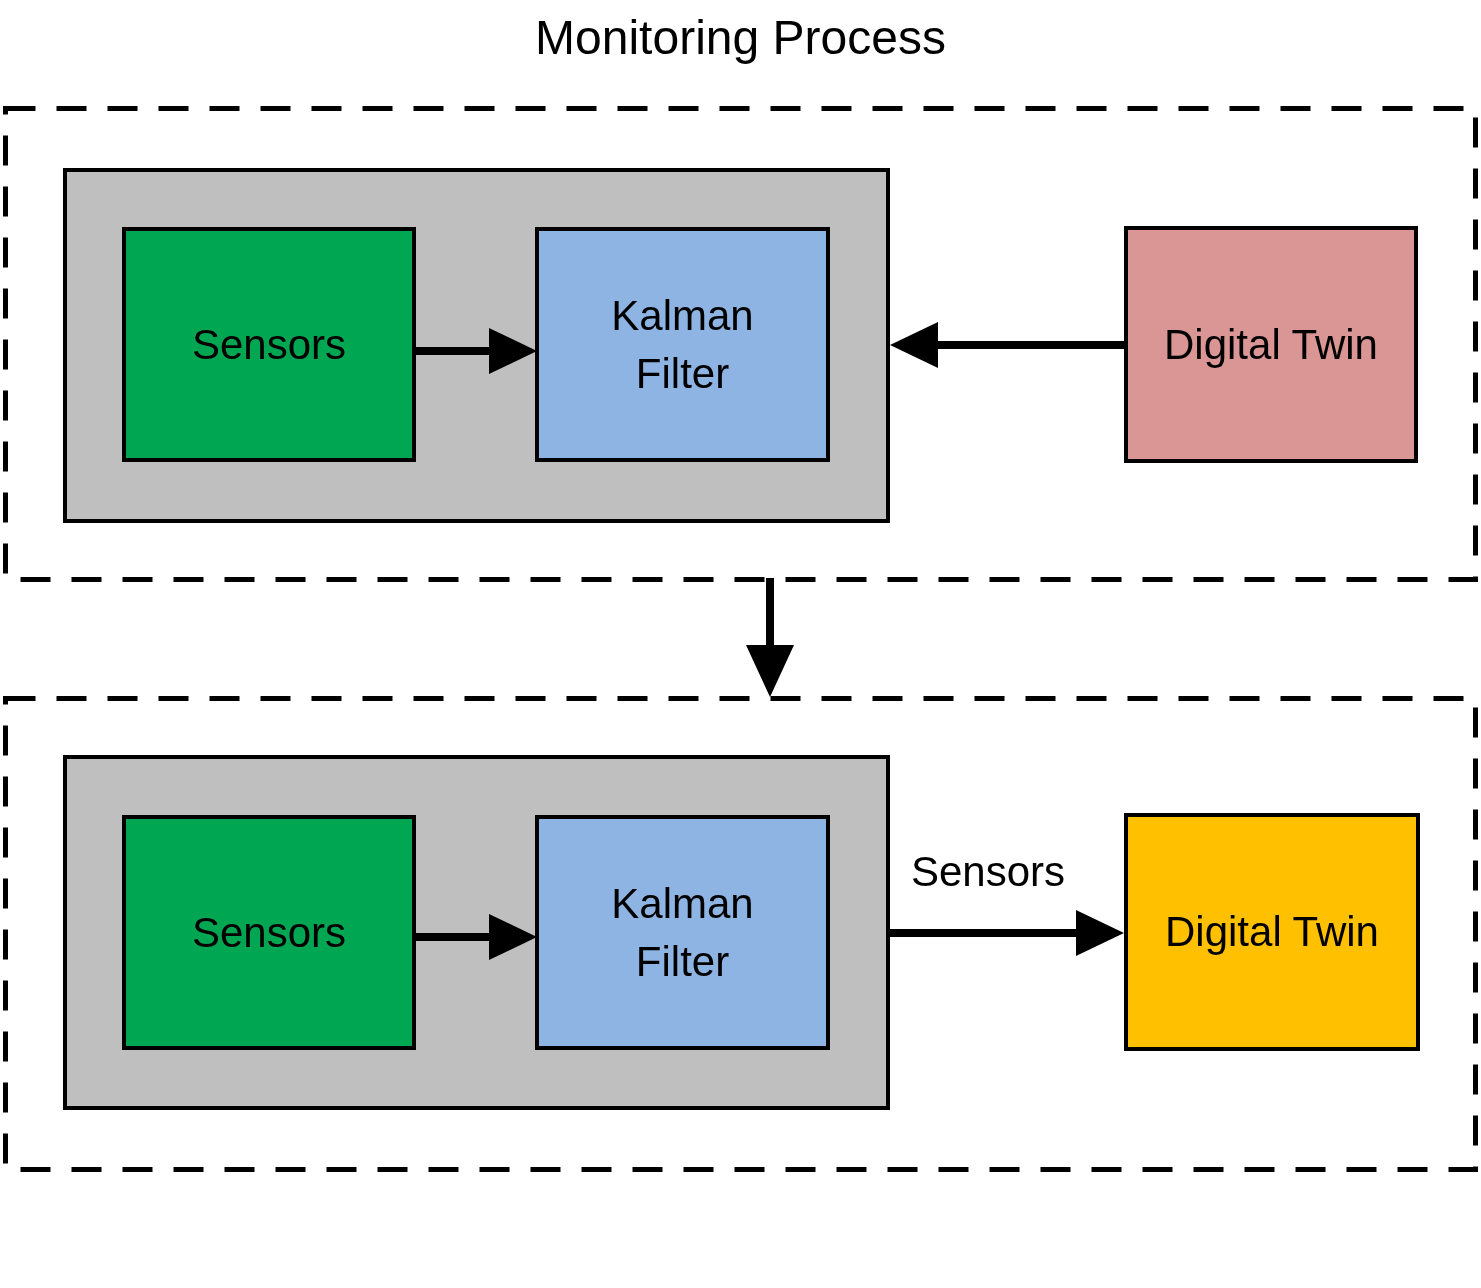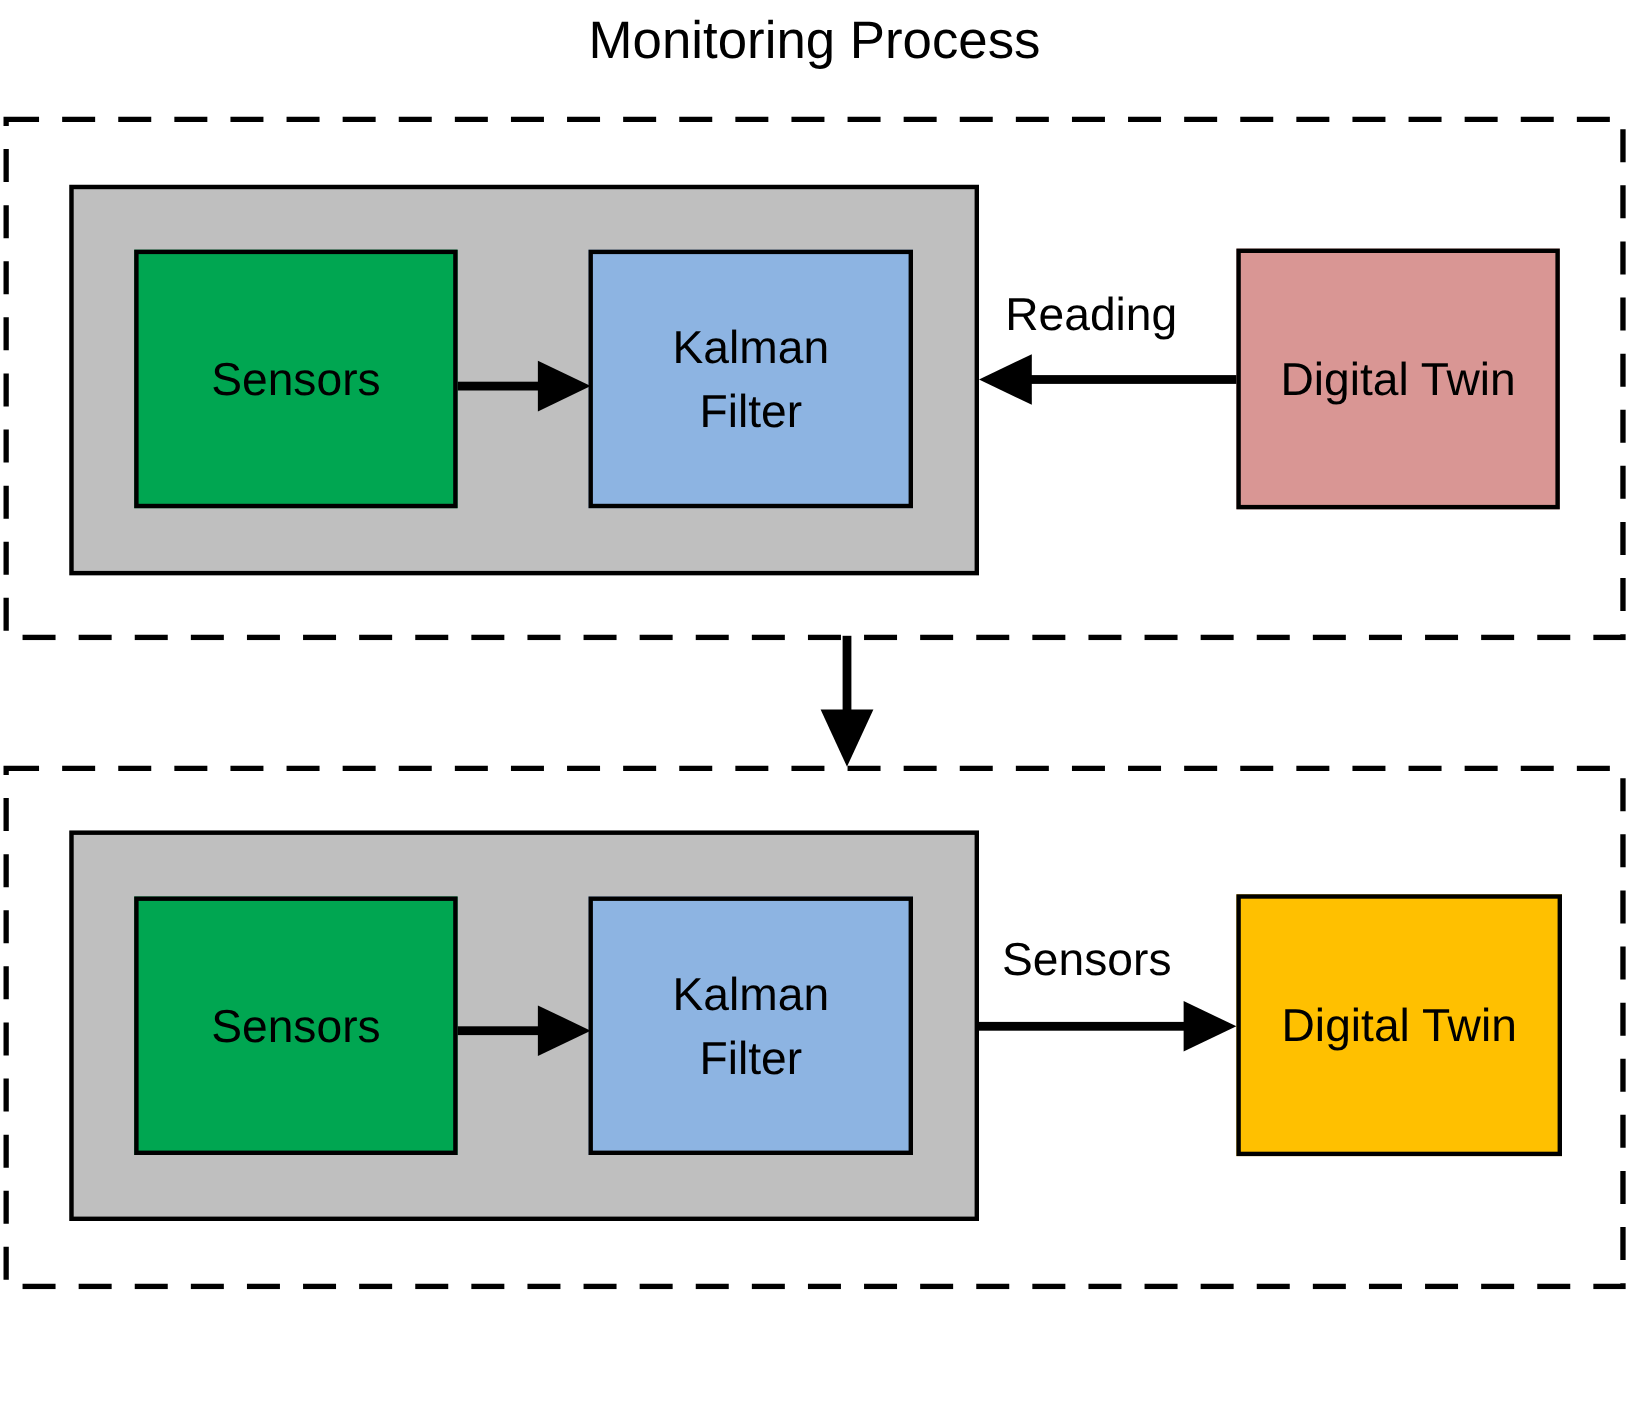--- a/index.html
+++ b/index.html
@@ -77,21 +77,20 @@
       </div>
 
       <div class="arrow-line" style="left:349px;top:175px;width:78px;height:8px;"></div>
       <div class="arrow-head head-right" style="left:422px;top:156px;"></div>
     </div>
 
     <div class="node pink-box" style="left:1124px;top:226px;width:294px;height:237px;">
       <span>Digital Twin</span>
     </div>
 
-    <div class="flow-label" style="left:872px;top:263px;">Reading</div>
     <div class="arrow-line" style="left:934px;top:341px;width:190px;height:8px;"></div>
     <div class="arrow-head head-left" style="left:890px;top:322px;"></div>
   </div>
 
   <div>
     <div class="arrow-line" style="left:766px;top:578px;width:8px;height:70px;"></div>
     <div class="arrow-head head-down" style="left:746px;top:645px;"></div>
   </div>
 
   <div class="section">

